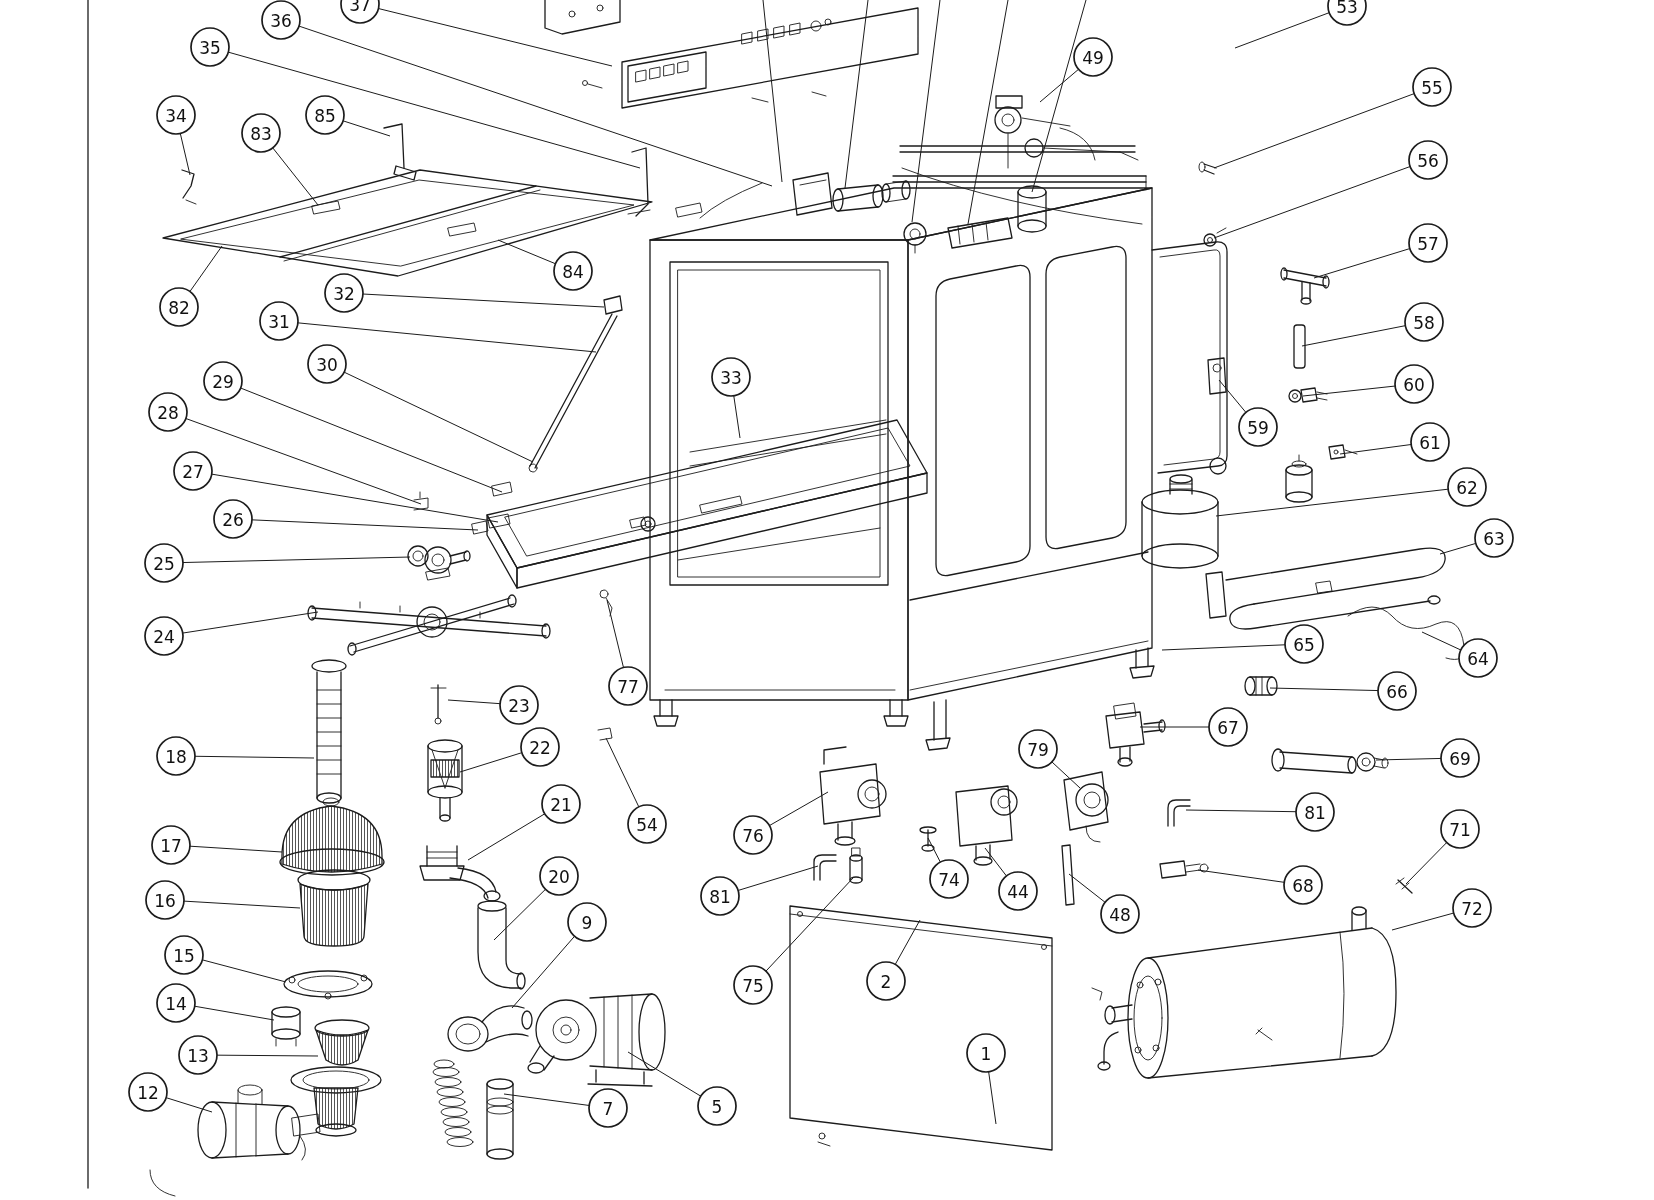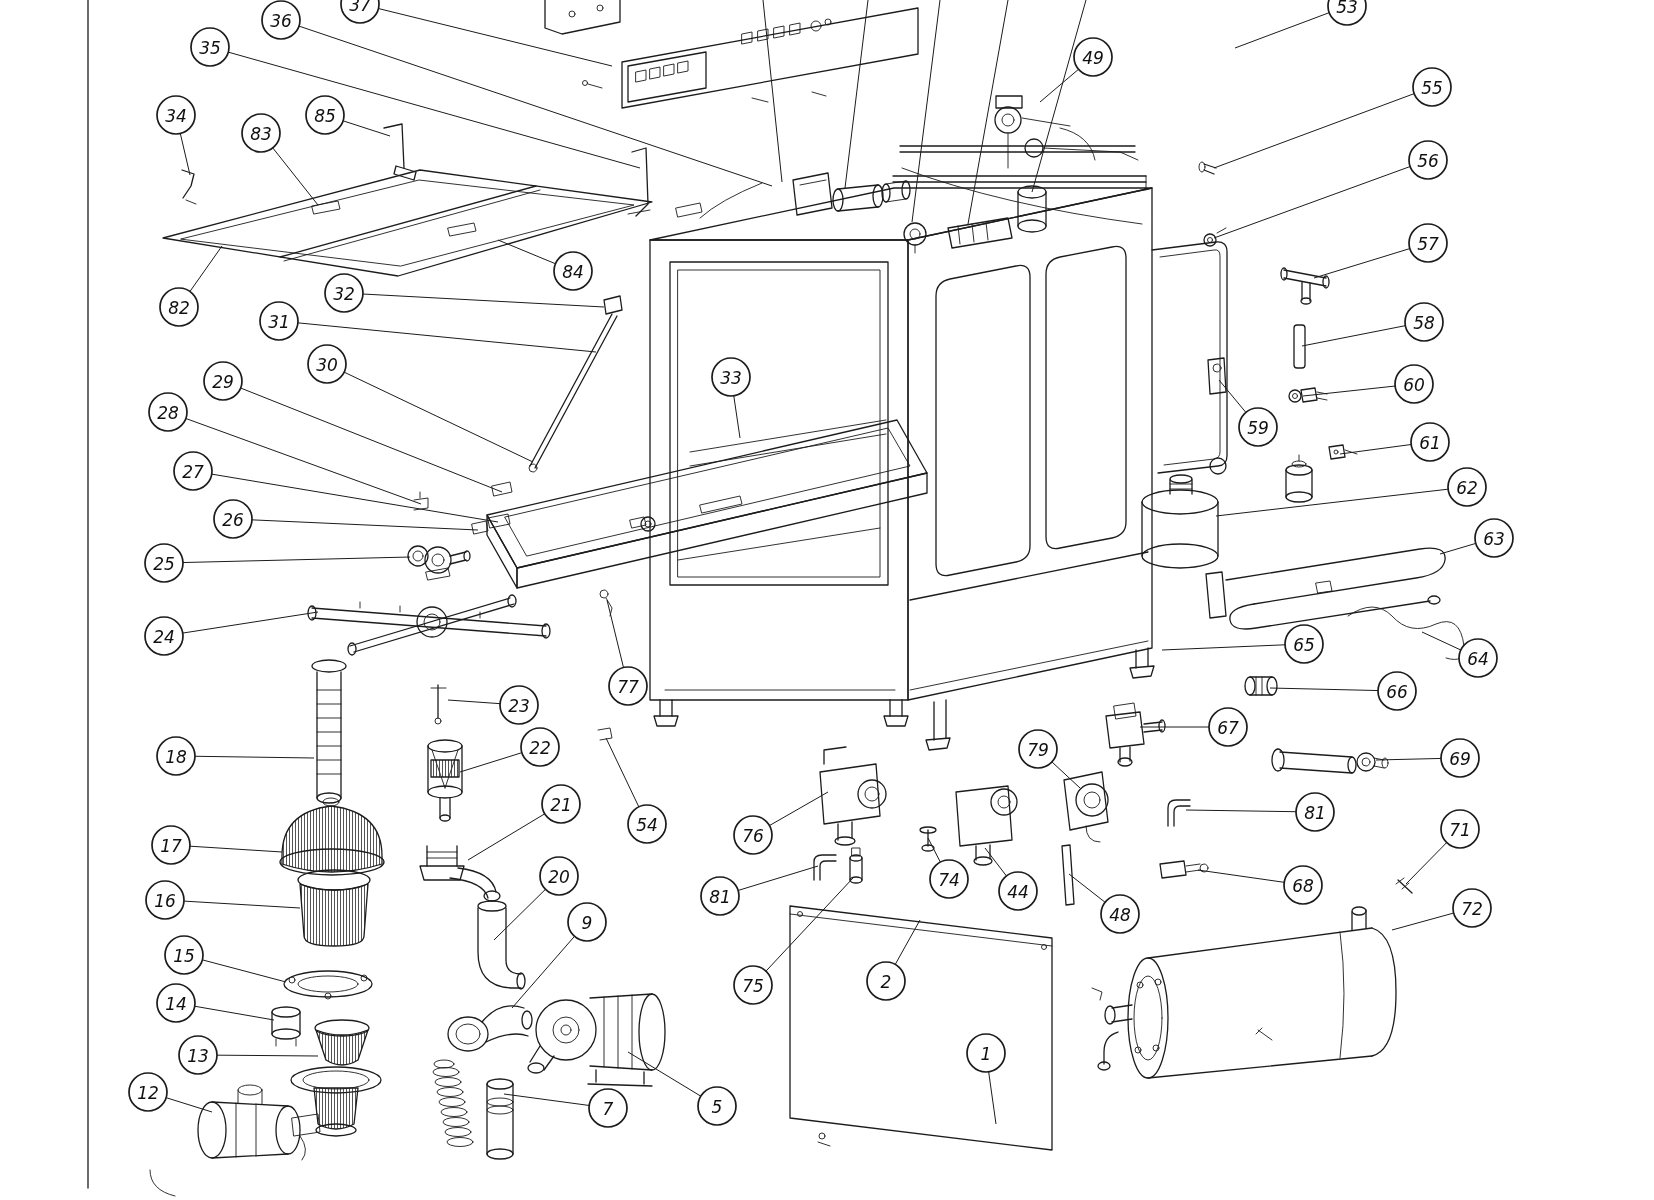--- a/index.html
+++ b/index.html
@@ -1,17 +1,17 @@
 <!DOCTYPE html>
 <html><head>
 <meta charset="utf-8">
 <style>
   html,body{margin:0;padding:0;background:#ffffff;}
   #page{position:relative;width:1654px;height:1200px;overflow:hidden;
-        background:var(--bg,#ffffff);font-family:"DejaVu Sans",sans-serif;font-style:italic;}
+        background:var(--bg,#ffffff);font-family:"DejaVu Sans",sans-serif;}
   #art{position:absolute;left:0;top:0;}
   .sk{stroke:var(--line,#1c1c1c);stroke-width:1.3;fill:none;stroke-linecap:round;stroke-linejoin:round;}
   .thin{stroke-width:0.9;}
   .leader{stroke:var(--line,#1c1c1c);stroke-width:1;fill:none;}
   .callout{fill:#ffffff;stroke:var(--line,#1c1c1c);stroke-width:1.7;}
   .callout-num{fill:var(--numcol,#111111);text-anchor:middle;dominant-baseline:central;
                font-family:"DejaVu Sans",sans-serif;}
 </style>
 </head>
 <body>

